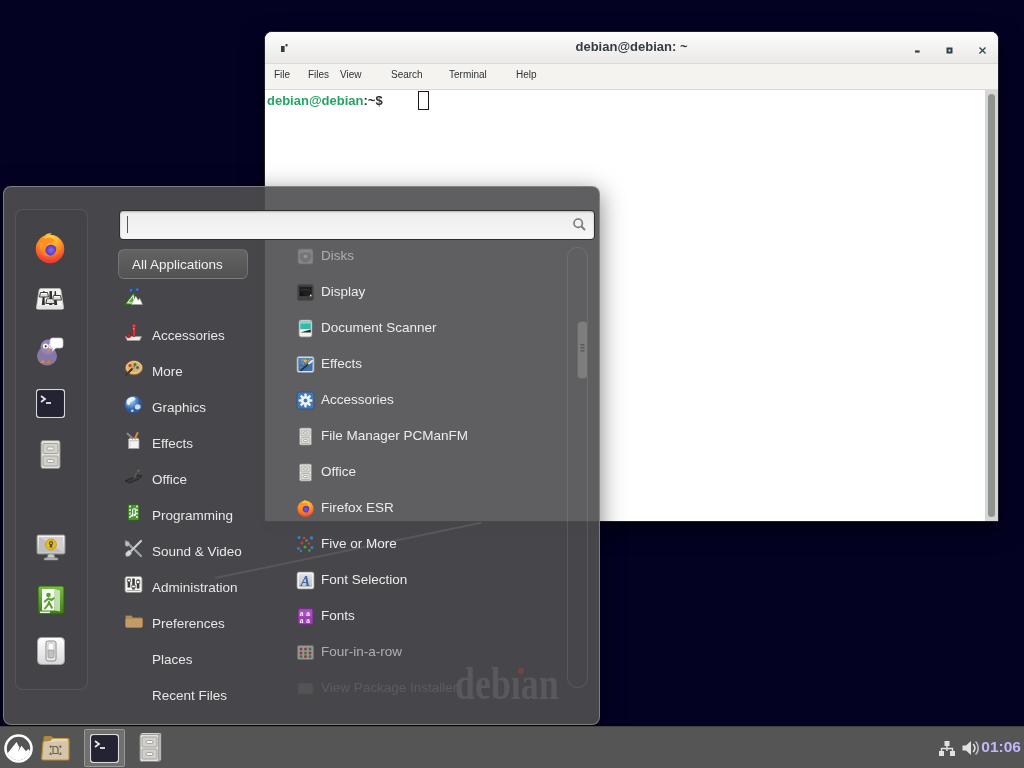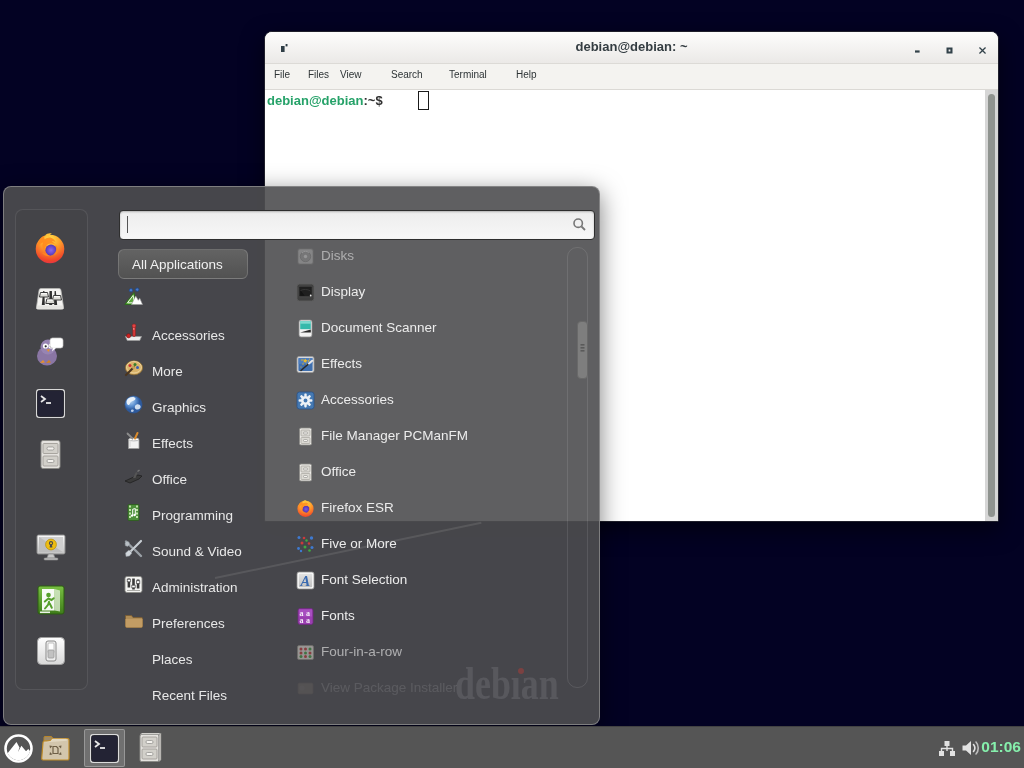--- a/index.html
+++ b/index.html
@@ -43,21 +43,21 @@
 .app{left:263px;height:28px;font-size:13.5px;color:#ececec;}
 .app .ai{position:absolute;left:29px;top:5px;width:19px;height:19px;}
 .app .at{position:absolute;left:54px;top:6px;white-space:nowrap;}
 #apptrack{left:563px;top:60px;width:21px;height:441px;border:1px solid rgba(255,255,255,.10);border-radius:10px;box-sizing:border-box;}
 #appthumb{left:573px;top:134px;width:11px;height:58px;background:#7e7e7e;border:1px solid #696969;border-radius:4px;box-sizing:border-box;}
 #wmark{left:451px;top:470px;font-family:"Liberation Serif",serif;font-weight:bold;font-size:46px;color:rgba(235,235,242,.11);transform:scaleX(.78);transform-origin:0 0;white-space:nowrap;}
 #wdot{left:514px;top:481px;width:6px;height:6px;border-radius:50%;background:rgba(175,60,55,.5);}
 
 
 #taskbar{left:0;top:726px;width:1024px;height:42px;background:#555555;border-top:1px solid #424242;box-sizing:border-box;}
-#clock{right:3px;top:11px;font-size:15.5px;font-weight:bold;color:#86efac;}
+#clock{right:3px;top:11px;font-size:15.5px;font-weight:bold;color:#c4b5fd;}
 #termbtn{left:84px;top:2px;width:41px;height:38px;background:rgba(255,255,255,.16);border:1px solid rgba(255,255,255,.28);border-radius:2px;box-sizing:border-box;}
 </style></head>
 <body>
 
 <div id="term" class="abs">
   <div id="titlebar" class="abs">
     <div class="abs" id="title">debian@debian: ~</div>
     <svg class="abs" style="left:14px;top:11px" width="12" height="12" viewBox="0 0 12 12">
         <rect x="2" y="3" width="3.6" height="6" fill="#2f3e46"></rect>
         <rect x="6.6" y="1" width="1.9" height="2.4" fill="#2f3e46"></rect>

